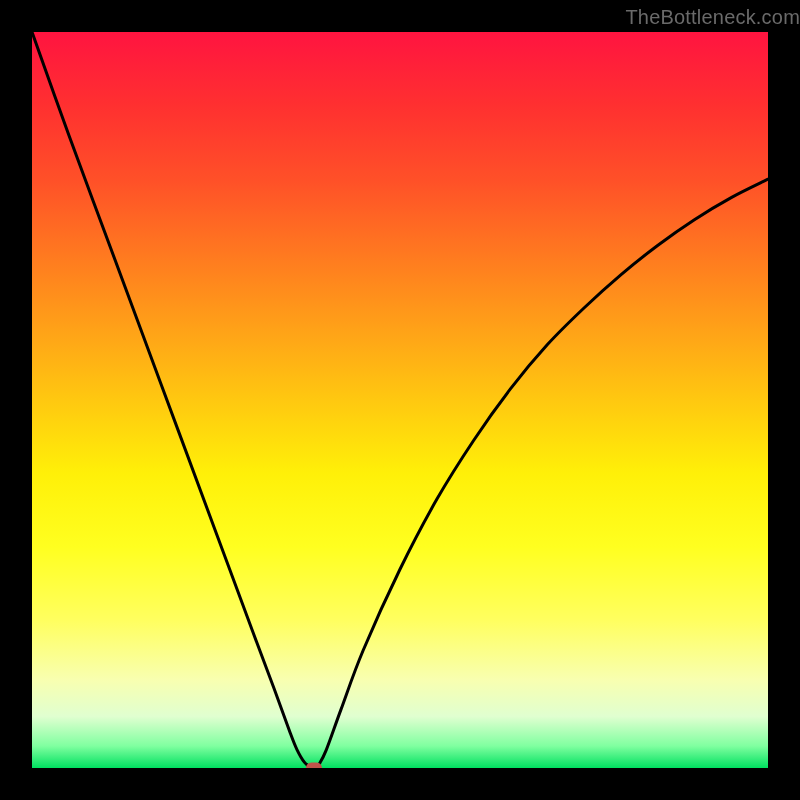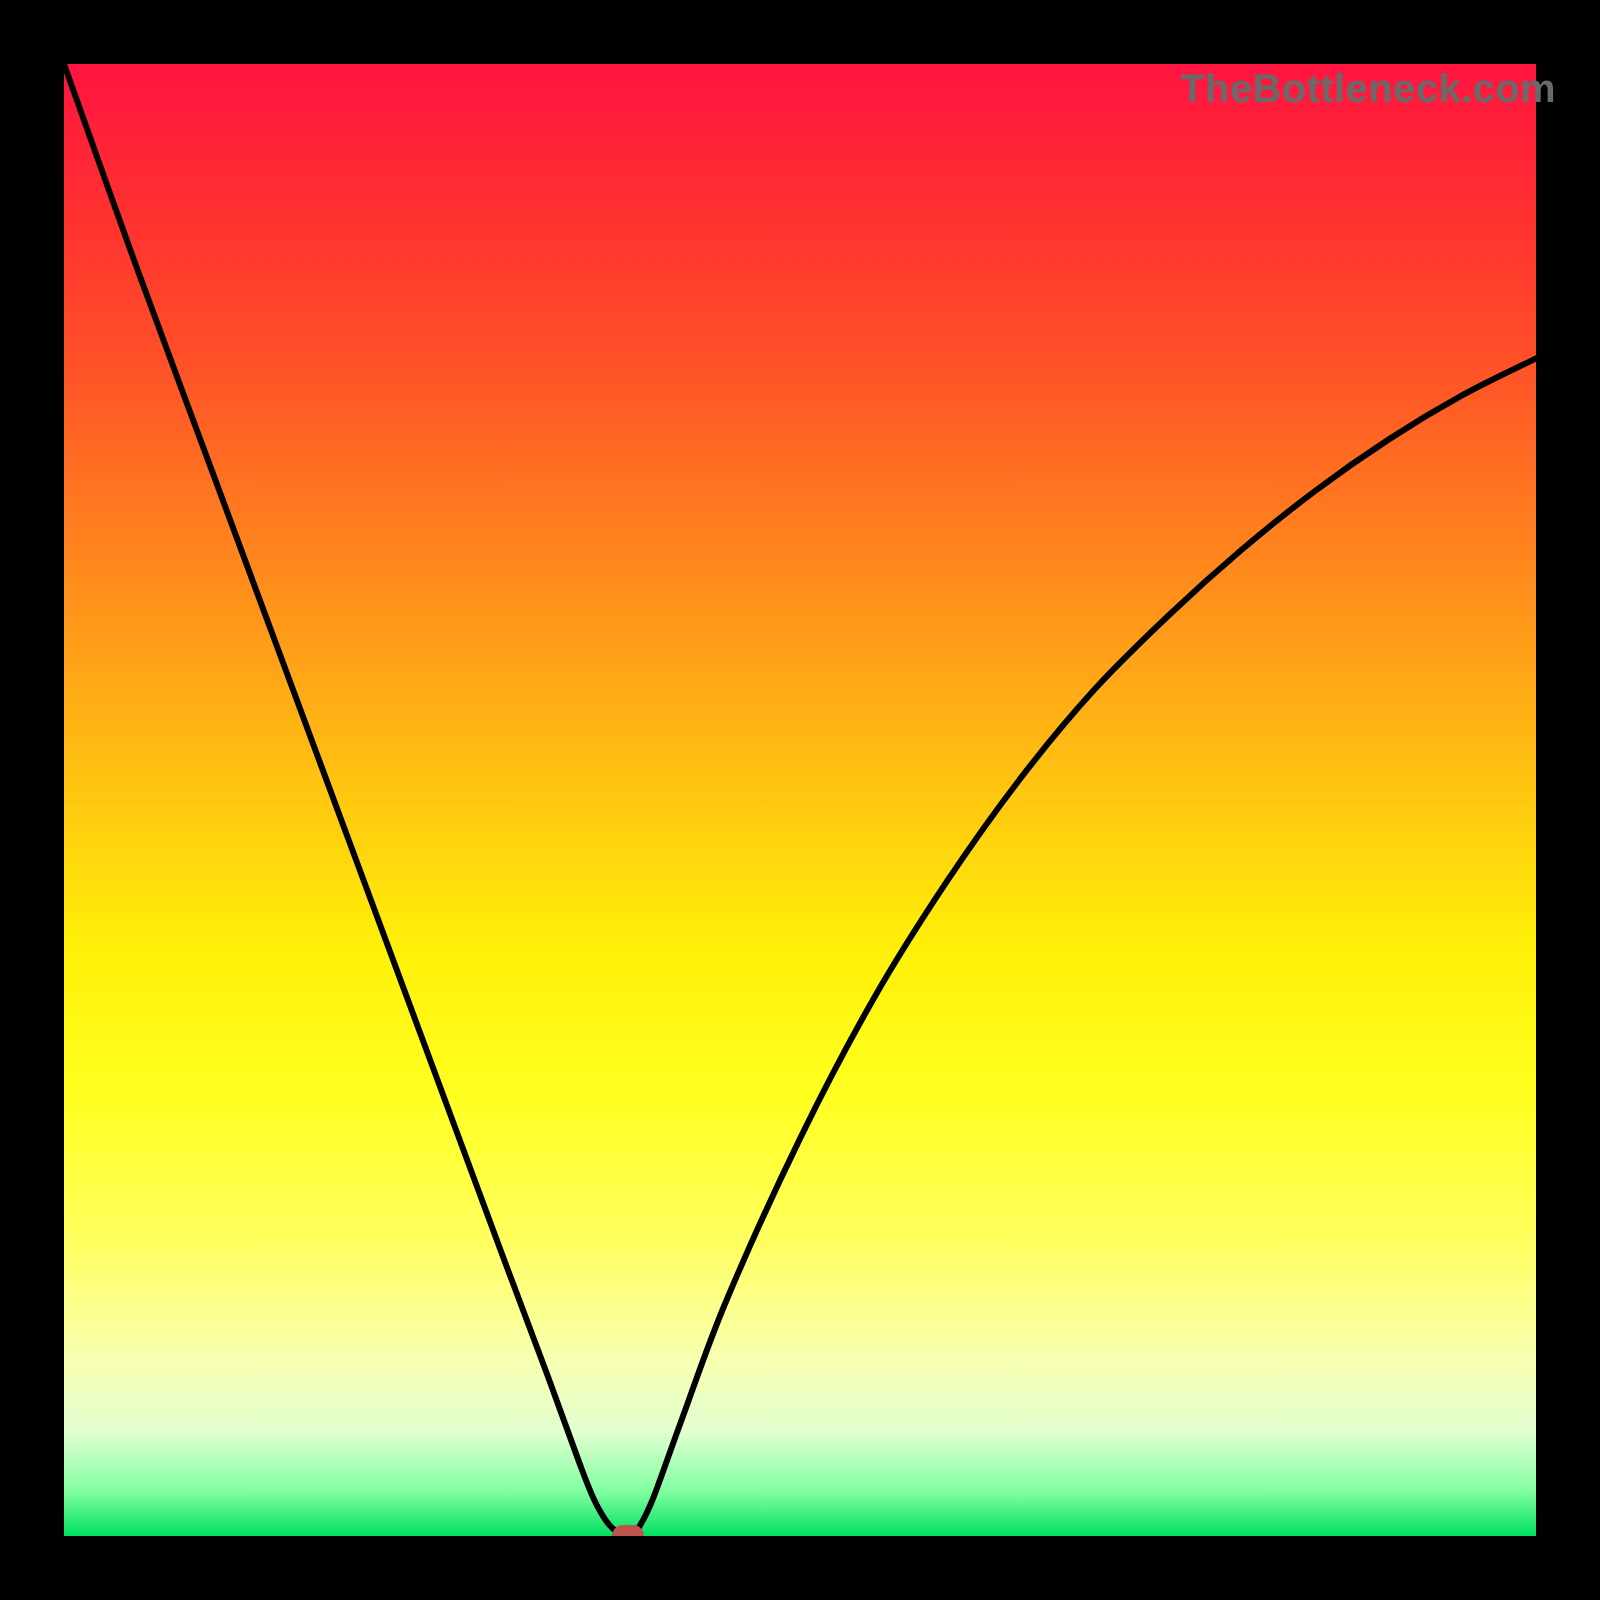--- a/index.html
+++ b/index.html
@@ -41,26 +41,25 @@
     width: 16px;
     height: 11px;
     border-radius: 6px;
     background: #c0534a;
     transform: translate(-50%, -50%);
   }
 
   .attribution {
     position: absolute;
     top: 6px;
-    right: 22px;
+    right: 0;
     color: #6a6a6a;
     font-size: 20px;
-    font-weight: 700;
+    font-weight: 400;
     letter-spacing: 0.2px;
-    margin-top: 28px;
   }
 
   .frame-top, .frame-bottom { position:absolute; left:0; width:800px; height:32px; background:#000; }
   .frame-left, .frame-right { position:absolute; top:0; height:800px; width:32px; background:#000; }
   .frame-top { top:0; } .frame-bottom { bottom:0; }
   .frame-left { left:0; } .frame-right { right:0; }
 </style>
 </head>
 <body>
 

